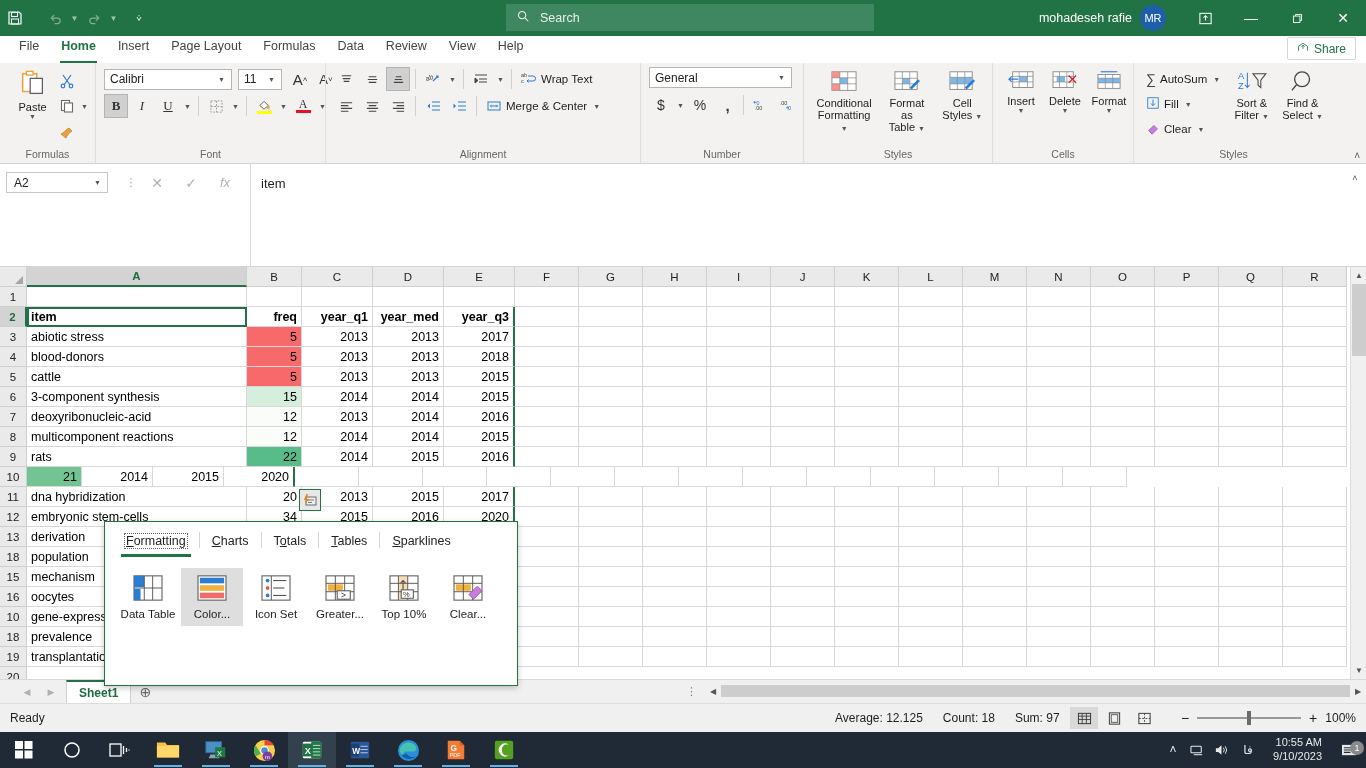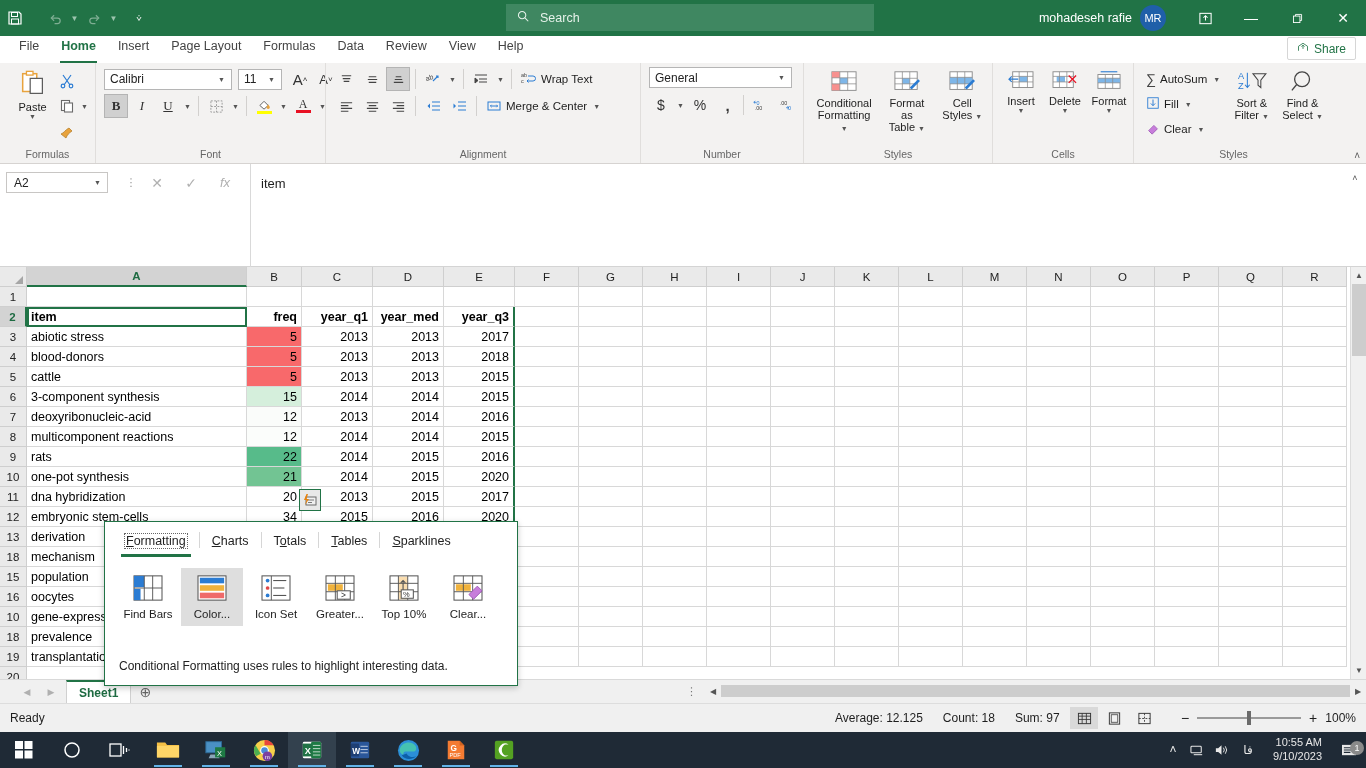--- a/index.html
+++ b/index.html
@@ -915,21 +915,20 @@
         <div class="cell" style="width: 64px;"></div>
         <div class="cell" style="width: 64px;"></div>
         <div class="cell" style="width: 64px;"></div>
         <div class="cell" style="width: 64px;"></div>
         <div class="cell" style="width: 64px;"></div>
         <div class="cell" style="width: 64px;"></div>
         <div class="cell" style="width: 64px;"></div>
         <div class="cell" style="width: 64px;"></div>
       </div>
       <div class="crow">
-        <div class="cell" style="width: 220px;">one-pot synthesis</div>
         <div class="cell num" style="width: 55px; background: rgb(114, 196, 147);">21</div>
         <div class="cell num" style="width: 71px;">2014</div>
         <div class="cell num" style="width: 71px;">2015</div>
         <div class="cell num sel-range-right" style="width: 71px;">2020</div>
         <div class="cell" style="width: 64px;"></div>
         <div class="cell" style="width: 64px;"></div>
         <div class="cell" style="width: 64px;"></div>
         <div class="cell" style="width: 64px;"></div>
         <div class="cell" style="width: 64px;"></div>
         <div class="cell" style="width: 64px;"></div>
@@ -995,41 +994,41 @@
         <div class="cell" style="width: 64px;"></div>
         <div class="cell" style="width: 64px;"></div>
         <div class="cell" style="width: 64px;"></div>
         <div class="cell" style="width: 64px;"></div>
         <div class="cell" style="width: 64px;"></div>
         <div class="cell" style="width: 64px;"></div>
         <div class="cell" style="width: 64px;"></div>
         <div class="cell" style="width: 64px;"></div>
       </div>
       <div class="crow">
+        <div class="cell" style="width: 220px;">population</div>
+        <div class="cell num" style="width: 55px;"></div>
+        <div class="cell num" style="width: 71px;"></div>
+        <div class="cell num" style="width: 71px;"></div>
+        <div class="cell num sel-range-right" style="width: 71px;"></div>
+        <div class="cell" style="width: 64px;"></div>
+        <div class="cell" style="width: 64px;"></div>
+        <div class="cell" style="width: 64px;"></div>
+        <div class="cell" style="width: 64px;"></div>
+        <div class="cell" style="width: 64px;"></div>
+        <div class="cell" style="width: 64px;"></div>
+        <div class="cell" style="width: 64px;"></div>
+        <div class="cell" style="width: 64px;"></div>
+        <div class="cell" style="width: 64px;"></div>
+        <div class="cell" style="width: 64px;"></div>
+        <div class="cell" style="width: 64px;"></div>
+        <div class="cell" style="width: 64px;"></div>
+        <div class="cell" style="width: 64px;"></div>
+      </div>
+      <div class="crow">
         <div class="cell" style="width: 220px;">mechanism</div>
-        <div class="cell num" style="width: 55px;"></div>
-        <div class="cell num" style="width: 71px;"></div>
-        <div class="cell num" style="width: 71px;"></div>
-        <div class="cell num sel-range-right" style="width: 71px;"></div>
-        <div class="cell" style="width: 64px;"></div>
-        <div class="cell" style="width: 64px;"></div>
-        <div class="cell" style="width: 64px;"></div>
-        <div class="cell" style="width: 64px;"></div>
-        <div class="cell" style="width: 64px;"></div>
-        <div class="cell" style="width: 64px;"></div>
-        <div class="cell" style="width: 64px;"></div>
-        <div class="cell" style="width: 64px;"></div>
-        <div class="cell" style="width: 64px;"></div>
-        <div class="cell" style="width: 64px;"></div>
-        <div class="cell" style="width: 64px;"></div>
-        <div class="cell" style="width: 64px;"></div>
-        <div class="cell" style="width: 64px;"></div>
-      </div>
-      <div class="crow">
-        <div class="cell" style="width: 220px;">population</div>
         <div class="cell num" style="width: 55px;"></div>
         <div class="cell num" style="width: 71px;"></div>
         <div class="cell num" style="width: 71px;"></div>
         <div class="cell num sel-range-right" style="width: 71px;"></div>
         <div class="cell" style="width: 64px;"></div>
         <div class="cell" style="width: 64px;"></div>
         <div class="cell" style="width: 64px;"></div>
         <div class="cell" style="width: 64px;"></div>
         <div class="cell" style="width: 64px;"></div>
         <div class="cell" style="width: 64px;"></div>
@@ -1152,21 +1151,21 @@
   </div>
 
   <div class="qa-items">
     <div class="qa-item">
       <svg width="32" height="28" viewBox="0 0 34 30">
         <rect x="2" y="2" width="30" height="26" fill="#fff" stroke="#555" stroke-width="1.1"></rect>
         <rect x="2" y="2" width="11" height="12" fill="#2b7cd3"></rect>
         <rect x="2" y="16" width="7" height="12" fill="#2b7cd3"></rect>
         <path d="M13 2v26M22 2v26M2 15h30" stroke="#555" stroke-width="1"></path>
       </svg>
-      <span class="lbl">Find Bars</span>
+      <span class="lbl">Data Table</span>
     </div>
     <div class="qa-item sel">
       <svg width="32" height="28" viewBox="0 0 34 30">
         <rect x="2" y="2" width="30" height="26" fill="#fff" stroke="#555" stroke-width="1.1"></rect>
         <rect x="4" y="4" width="26" height="6" fill="#2b7cd3"></rect>
         <rect x="4" y="12" width="26" height="6" fill="#f0b23c"></rect>
         <rect x="4" y="20" width="26" height="6" fill="#ef6a6a"></rect>
       </svg>
       <span class="lbl">Color...</span>
     </div>
@@ -1208,21 +1207,20 @@
       <svg width="32" height="28" viewBox="0 0 34 30">
         <rect x="2" y="2" width="30" height="26" fill="#fff" stroke="#555" stroke-width="1.1"></rect>
         <rect x="4" y="11" width="16" height="7" fill="#f0b23c"></rect>
         <path d="M12 2v26M22 2v26M2 10h30M2 19h30" stroke="#555" stroke-width="1"></path>
         <path d="M18 22l9-9 5 5-9 9z" fill="#c77ddb" stroke="#9b55b5" stroke-width="1"></path>
       </svg>
       <span class="lbl">Clear...</span>
     </div>
   </div>
 
-  <div class="qa-foot">Conditional Formatting uses rules to highlight interesting data.</div>
 </div>
 
 <div class="sheetbar">
   <div class="nav-arrows">
     <div class="nav-arrow">◀</div>
     <div class="nav-arrow">▶</div>
   </div>
   <div class="sheettab">Sheet1</div>
   <div class="addsheet">⊕</div>
 </div>

